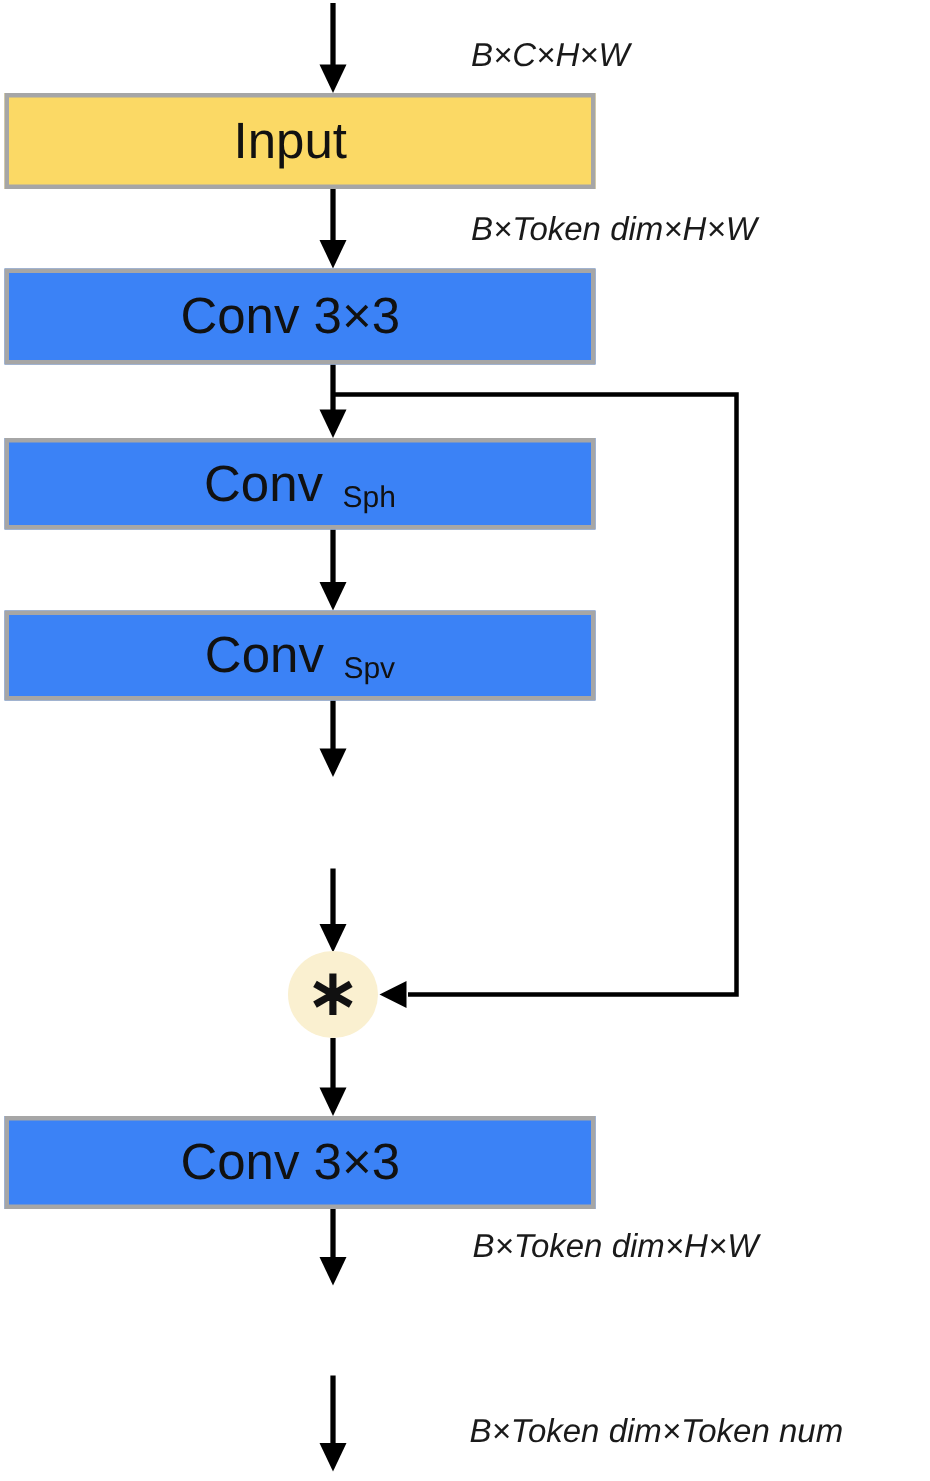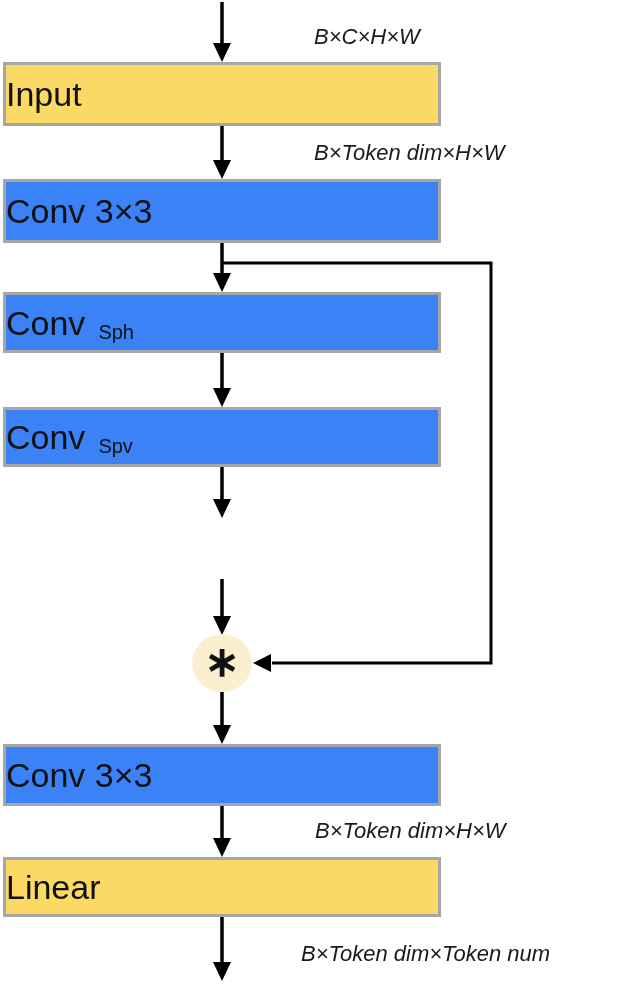--- a/index.html
+++ b/index.html
@@ -5,24 +5,24 @@
   html,body{margin:0;padding:0;background:#ffffff;}
   #canvas{
     position:relative;
     width:620px;height:987px;
     background:#ffffff;
     font-family:"Liberation Sans", sans-serif;
     overflow:hidden;
   }
   #connectors{position:absolute;left:0;top:0;z-index:1;}
   .box{
-    position:absolute;left:3px;width:438px;
+    position:absolute;left:3px;width:394px;
     box-sizing:border-box;
     border:3px solid #A6A6A6;
-    display:flex;align-items:center;
+    display:flex;align-items:center;justify-content:center;
     z-index:2;
     color:#111111;
     font-size:34px;
     line-height:1;
   }
   .box.orange{background:#3b82f6;}
   .box.yellow{background:#FBD965;}
   .box-label{display:inline-flex;align-items:baseline;}
   .box-sub{font-size:20px;transform:translateY(4px);margin-left:13px;}
   .ann{
@@ -125,29 +125,23 @@
   </div>
 
 
   <div class="box orange" style="top:744px;height:62px;">
     <span class="box-label">
         <span>Conv 3×3</span>
         <span class="box-sub"></span>
       </span>
   </div>
 
-  <div class="box yellow" style="top:857px;height:60px;">
-    <span class="box-label">
-        <span>Linear</span>
-        <span class="box-sub"></span>
-      </span>
-  </div>
 
   <div id="op-node">
     <span id="op-symbol">∗</span>
   </div>
 
   <div class="ann" style="left:314px;top:24px;">B×C×H×W</div>
   <div class="ann" style="left:314px;top:140px;">B×Token dim×H×W</div>
   <div class="ann" style="left:315px;top:818px;">B×Token dim×H×W</div>
-  <div class="ann" style="left:301px;top:941px;">B×Token dim×Token num</div>
+  <div class="ann" style="left:313px;top:941px;">B×Token dim×Token num</div>
 
 </div>
 
 </body></html>

